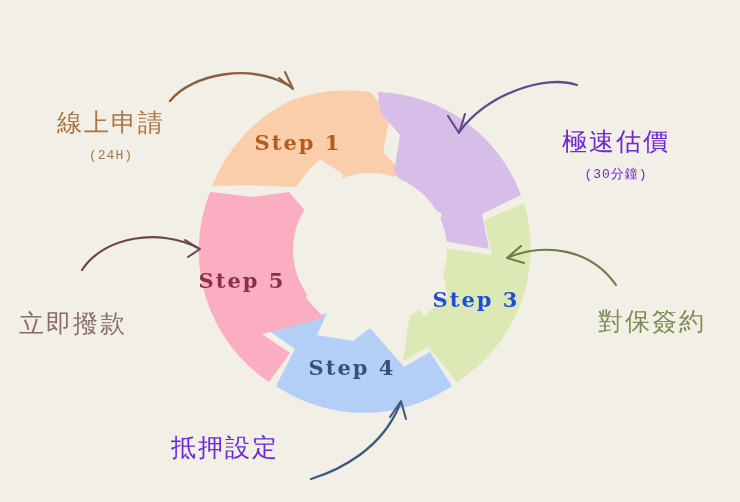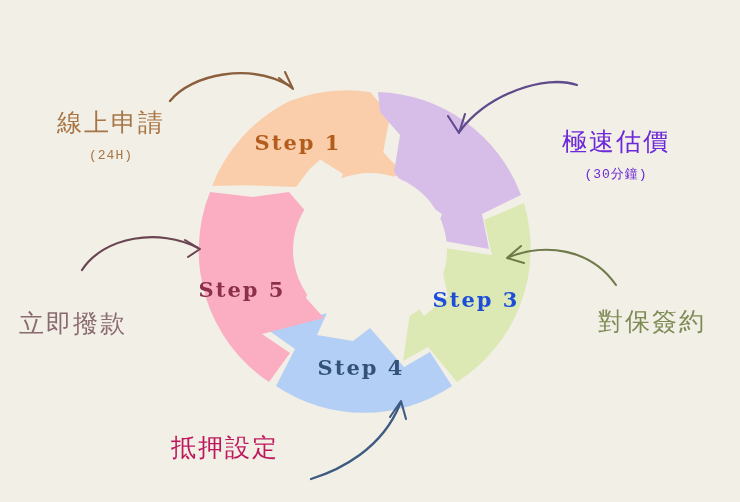--- a/index.html
+++ b/index.html
@@ -167,39 +167,39 @@
       <path d="M 185 240 L 200 249 L 188 257" stroke="#6B4452" stroke-width="2" fill="none" stroke-linecap="round" stroke-linejoin="round"></path>
     </g>
 
   </svg>
 
   <div class="step-label" style="left:298px; top:142px; color:#B35C1E;">Step 1</div>
 
 
   <div class="step-label" style="left:476px; top:299px; color:#1d4ed8;">Step 3</div>
 
-  <div class="step-label" style="left:361px; top:367px; color:#335279;text-align:center;">Step 4</div>
-
-  <div class="step-label" style="left:242px; top:289px; color:#8C2F4A;">Step 5</div>
+  <div class="step-label" style="left:352px; top:367px; color:#335279;text-align:center;">Step 4</div>
+
+  <div class="step-label" style="left:242px; top:280px; color:#8C2F4A;">Step 5</div>
 
   <div class="outer-label" style="left:111px; top:136px; color:#A87545;">
     <span class="main">線上申請</span>
     <span class="sub">(24H)</span>
   </div>
 
   <div class="outer-label" style="left:616px; top:155px; color:#6d28d9;">
     <span class="main">極速估價</span>
     <span class="sub">(30分鐘)</span>
   </div>
 
   <div class="outer-label" style="left:652px; top:322px; color:#7D8B54;">
     <span class="main">對保簽約</span>
   </div>
 
-  <div class="outer-label" style="left:225px; top:448px; color:#be185d;">
+  <div class="outer-label" style="left:225px; top:448px; color:#6d28d9;">
     <span class="main">抵押設定</span>
   </div>
 
   <div class="outer-label" style="left:73px; top:324px; color:#8B6B72;">
     <span class="main">立即撥款</span>
   </div>
 
 </div>
 
 </body></html>

